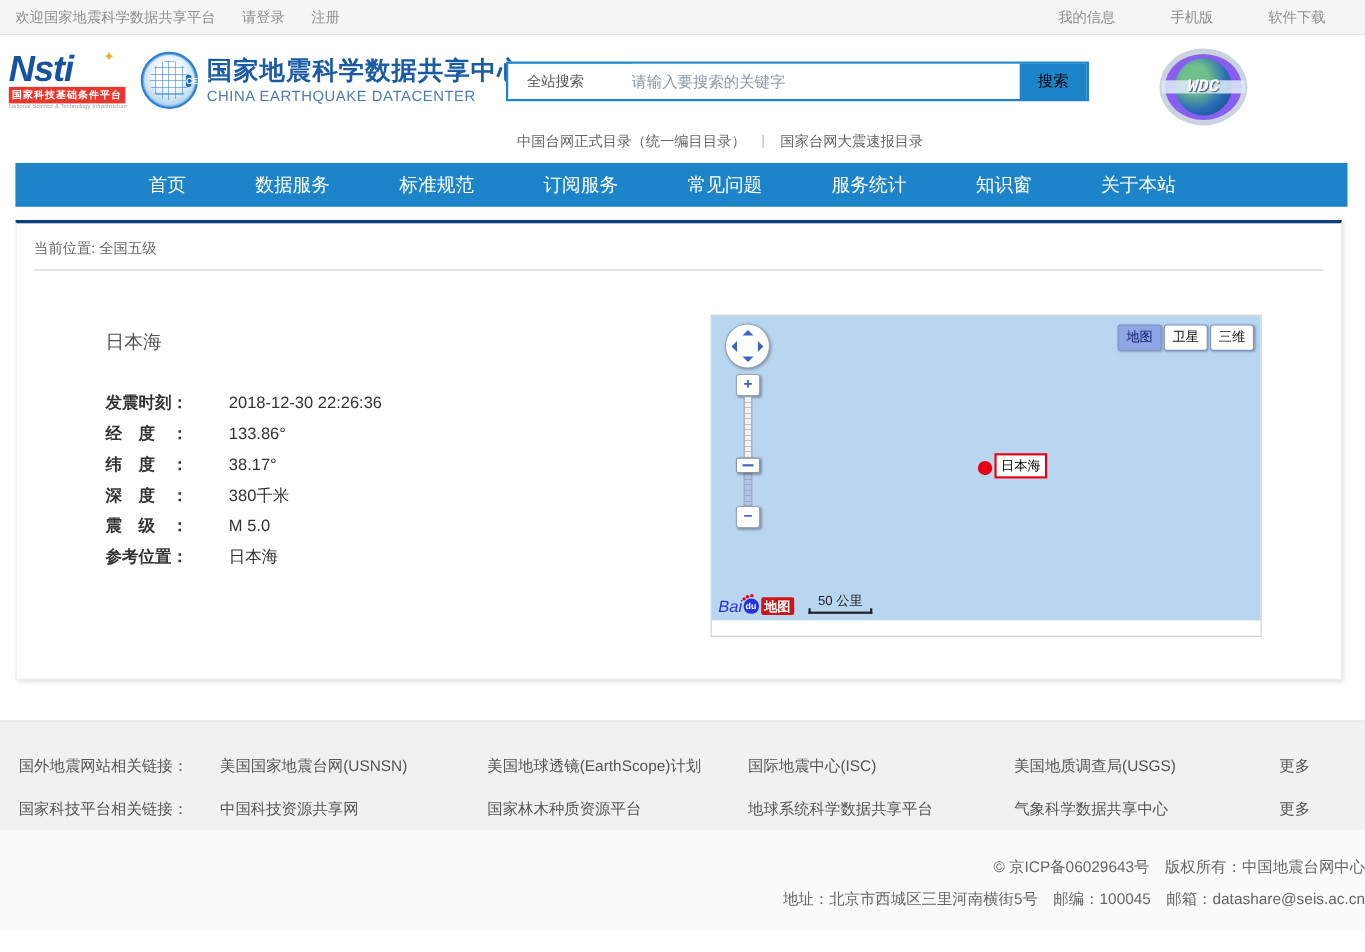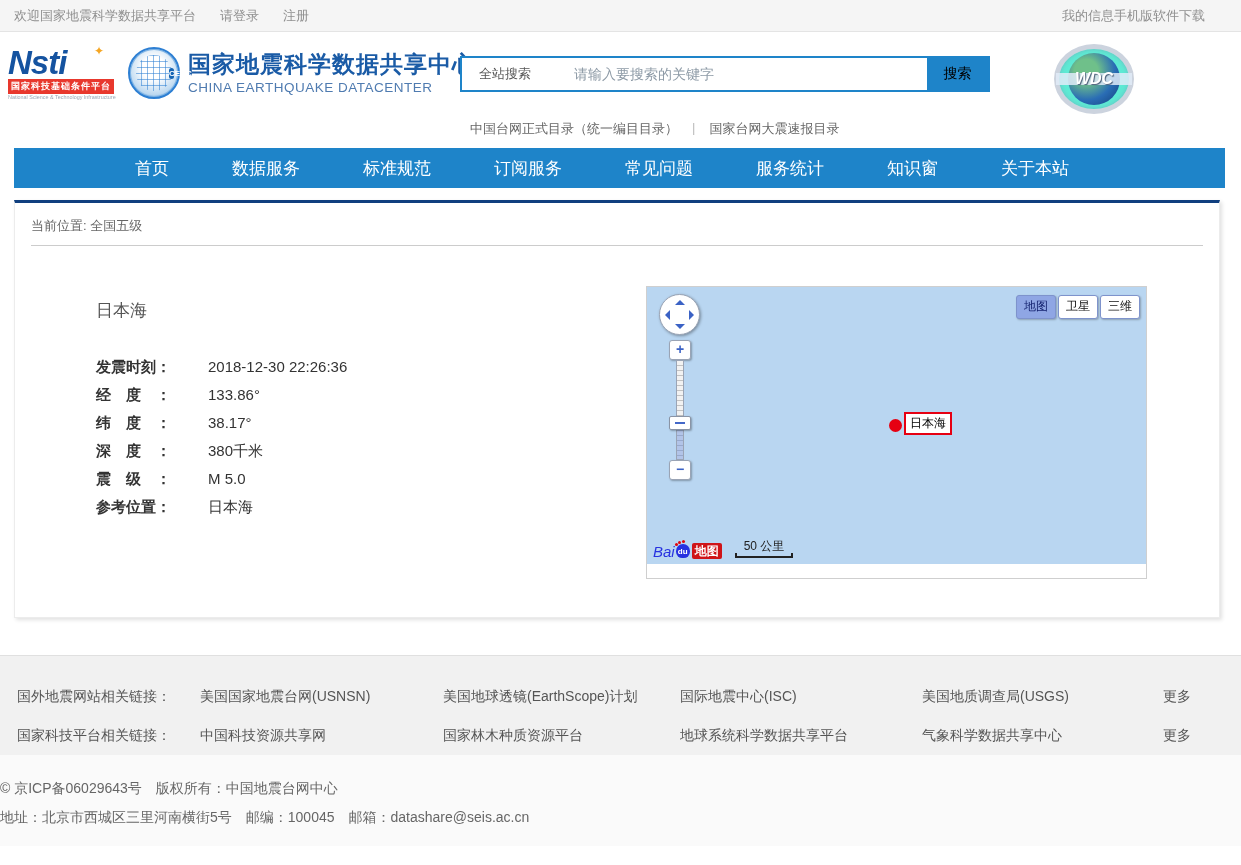--- a/index.html
+++ b/index.html
@@ -5,21 +5,21 @@
   * { margin:0; padding:0; box-sizing:border-box; }
   body {
     width:1241px; height:865px; background:#fff;
     font-family:"Liberation Sans","DejaVu Sans",sans-serif;
     color:#333; overflow:hidden;
   }
   
   .topbar{height:32px;background:#f5f5f5;border-bottom:1px solid #e4e4e4;
     display:flex;align-items:center;font-size:13px;color:#8f8f8f;padding:0 14px;}
   .topbar .left{display:flex;gap:24px;}
-  .topbar .right{margin-left:auto;display:flex;padding-right:22px;}
+  .topbar .right{margin-left:auto;display:flex;gap:50px;padding-right:22px;}
   .topbar a{color:#8f8f8f;text-decoration:none;cursor:pointer;}
   
   .header{height:116px;background:#fff;position:relative;}
   .logo-wrap{position:absolute;left:8px;top:14px;display:flex;align-items:center;}
   .nsti{width:118px;position:relative;padding-top:2px;}
   .nsti-text{font-size:33px;font-weight:bold;font-style:italic;color:#1553a0;line-height:30px;letter-spacing:-1px;}
   .nsti-star{position:absolute;left:86px;top:-2px;color:#f5a623;font-size:12px;}
   .nsti-cn{margin-top:1px;background:#e8382d;color:#fff;font-size:9px;font-weight:bold;
     width:106px;text-align:center;padding:1px 0;letter-spacing:1px;}
   .nsti-en{font-size:6px;color:#9aa7b5;white-space:nowrap;transform:scale(.9);transform-origin:left;}
@@ -45,22 +45,22 @@
   .search-input{flex:1;border:none;outline:none;font-size:14px;color:#333;
     font-family:inherit;}
   .search-input::placeholder{color:#8d9aa6;}
   .search-btn{width:61px;background:#1e84c9;color:#000000;border:none;font-size:14px;
     cursor:pointer;font-family:inherit;}
   .quick-links{margin-top:28px;padding-left:10px;display:flex;align-items:flex-start;
     gap:14px;font-size:13px;color:#666;}
   .quick-links a{color:#666;text-decoration:none;cursor:pointer;}
   .quick-sep{color:#bbb;}
   .wdc{position:absolute;left:1054px;top:12px;width:80px;height:70px;border-radius:50%;
-    background:#5eead4;border:5px solid #ccd3de;display:flex;align-items:center;justify-content:center;
-    box-shadow:inset 0 0 4px rgba(120,140,170,.5);}
+    background:#8b5cf6;border:5px solid #ccd3de;display:flex;align-items:center;justify-content:center;
+    box-shadow:inset 0 0 4px rgba(120,140,170,.5);font-family:Liberation Mono, monospace;}
   .wdc-globe{width:52px;height:52px;border-radius:50%;position:relative;
     background:radial-gradient(circle at 35% 35%, #6fc08a 0 25%, #2a6db5 60%, #123d78 100%);
     display:flex;align-items:center;justify-content:center;}
   .wdc-globe::before{content:"";position:absolute;left:-12px;right:-12px;top:20px;height:12px;
     background:rgba(225,235,248,.85);}
   .wdc-label{position:relative;z-index:2;color:#fff;font-weight:bold;font-style:italic;
     font-size:16px;text-shadow:1px 1px 1px rgba(40,60,90,.8);}
   
   .nav{margin:0 16px 0 14px;height:40px;background:#1e84c9;display:flex;align-items:center;
     padding-left:121px;gap:63px;}
@@ -120,21 +120,21 @@
   .scale-text{font-size:12px;color:#222;line-height:13px;}
   .scale-line{height:5px;border-left:2px solid #222;border-right:2px solid #222;border-bottom:2px solid #222;}
   
   .footer{height:100px;background:#f1f1f1;border-top:1px solid #e0e0e0;padding:21px 17px 0;}
   .f-row{height:39px;display:grid;align-items:center;font-size:14px;color:#555;
     grid-template-columns:183px 243px 237px 242px 241px 1fr;}
   .f-row .head{color:#555;}
   .f-row a{color:#555;text-decoration:none;cursor:pointer;white-space:nowrap;}
   .f-row .more{text-align:right;padding-right:34px;}
   
-  .copyright{background:#fafafa;height:91px;padding-top:19px;text-align:left;
+  .copyright{background:#fafafa;height:91px;padding-top:19px;text-align:right;
     font-size:14px;color:#666;line-height:29px;}
 </style>
 </head>
 <body>
 
 <div class="topbar">
   <div class="left">
     <span>欢迎国家地震科学数据共享平台</span>
     <a>请登录</a>
     <a>注册</a>

